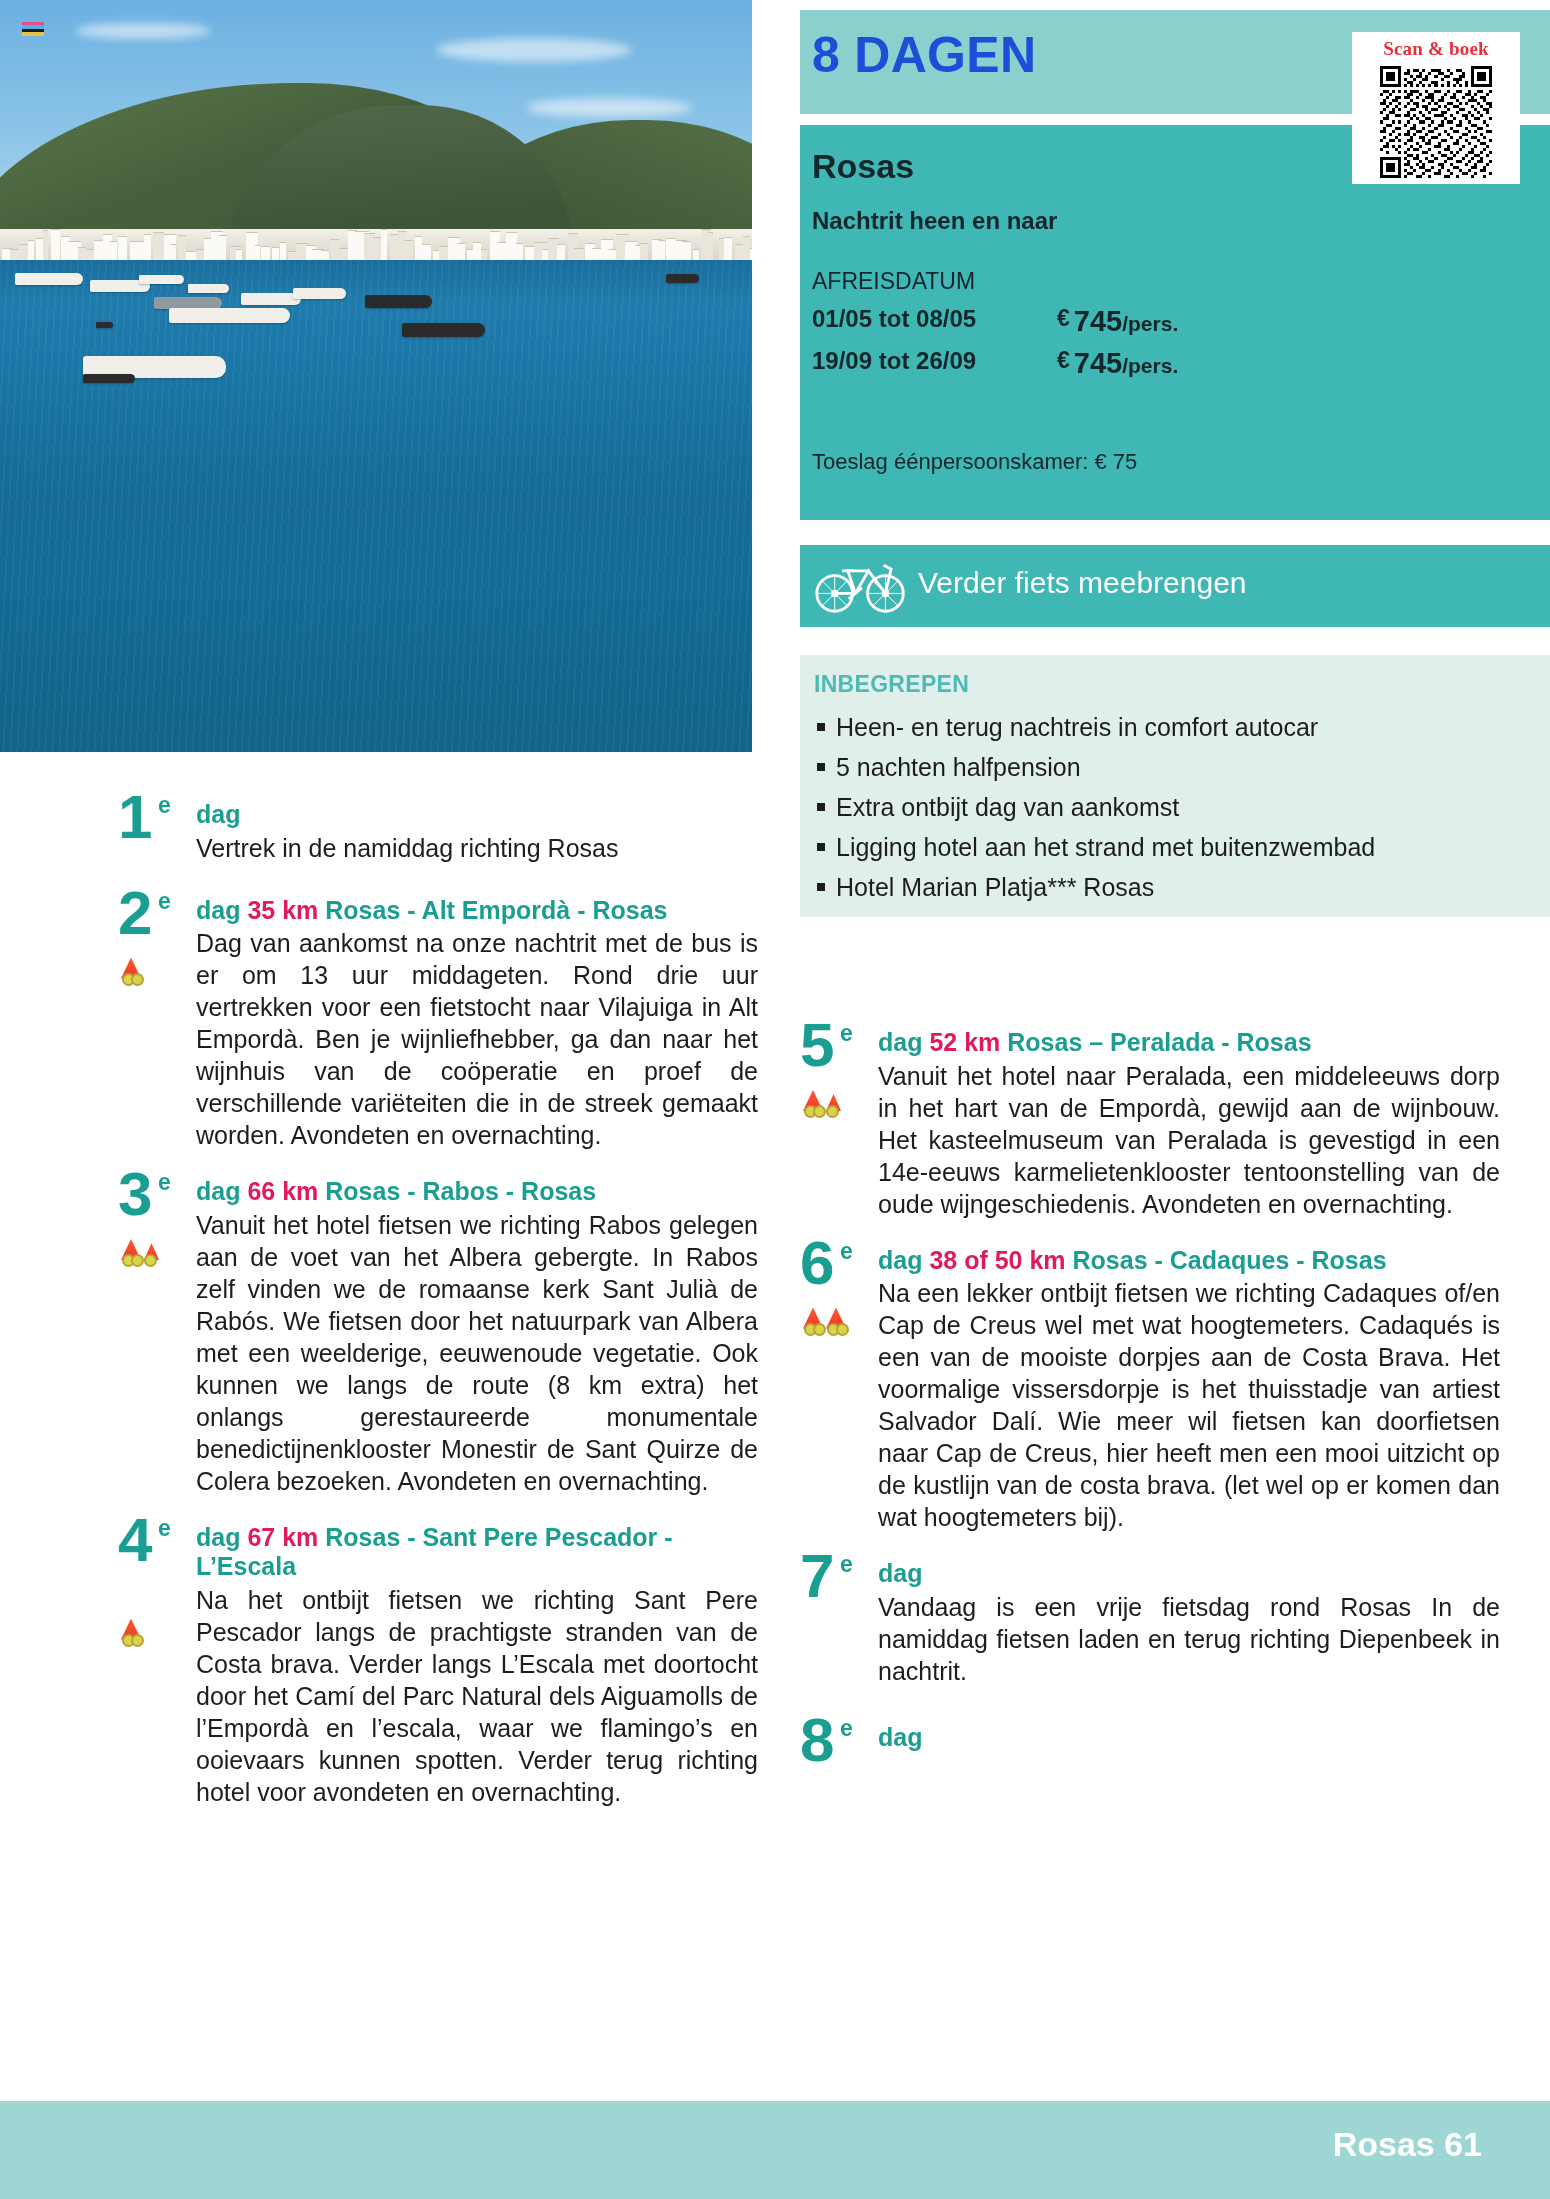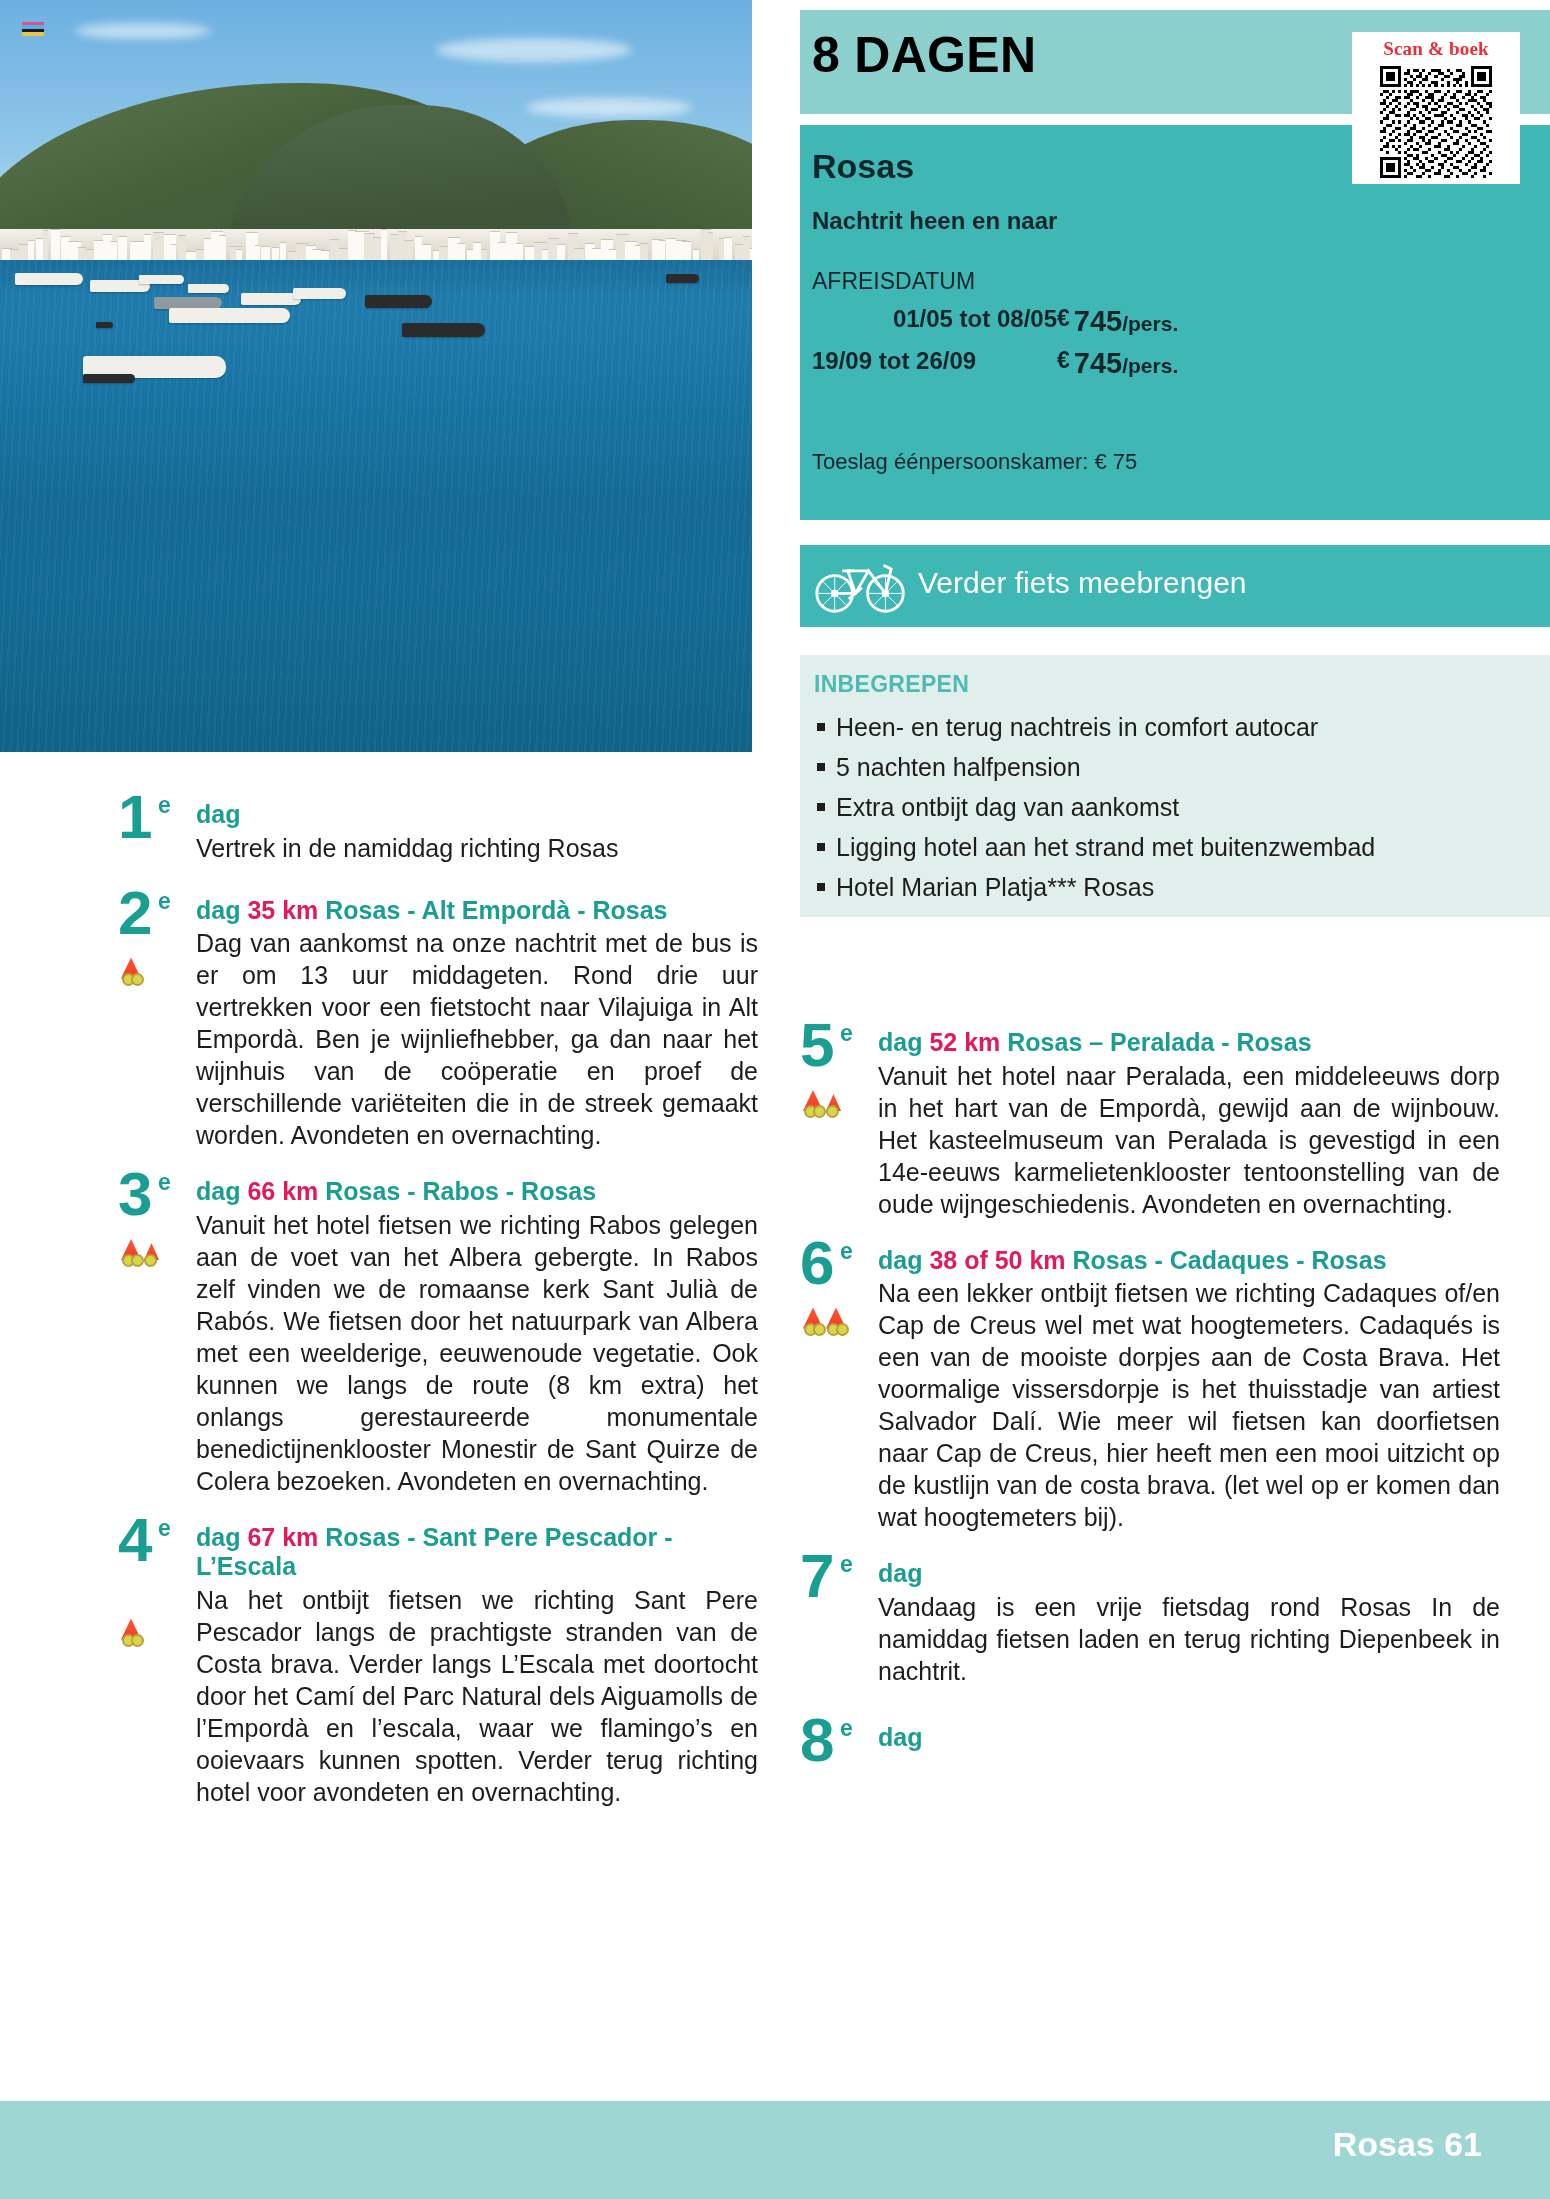--- a/index.html
+++ b/index.html
@@ -112,21 +112,21 @@
     position: absolute;
     left: 800px; top: 10px;
     width: 750px; height: 104px;
     background: #8bd0cd;
   }
   .hdr-band .hdr-text {
     position: absolute;
     left: 12px; top: 16px;
     font-size: 50px;
     font-weight: bold;
-    color: #000000;
+    color: #1d4ed8;
     letter-spacing: 0.3px;
     font-family: "Liberation Sans", sans-serif;
   }
 
   .info-box {
     position: absolute;
     left: 800px; top: 125px;
     width: 750px; height: 395px;
     background: #3fb8b5;
     color: #17282c;
@@ -146,21 +146,21 @@
   .price-row {
     position: absolute; left: 12px;
     width: 560px;
     font-size: 24px; font-weight: bold; color: #14262b;
     display: flex;
   }
   .price-row .pdate { width: 245px; }
   .price-row .pcur  { font-size: 23px; margin-right: 4px; }
   .price-row .pval  { font-size: 29px; font-weight: bold; }
   .price-row .pper  { font-size: 21px; font-weight: bold; align-self: flex-end; padding-bottom: 2px; }
-  .pr1 { top: 180px; text-align: right; }
+  .pr1 { top: 180px; }
   .pr2 { top: 222px; }
   .info-toeslag {
     position: absolute; left: 12px; top: 324px;
     font-size: 22px; color: #14262b;
   }
 
   .qr-card {
     position: absolute;
     left: 1352px; top: 32px;
     width: 168px; height: 152px;

